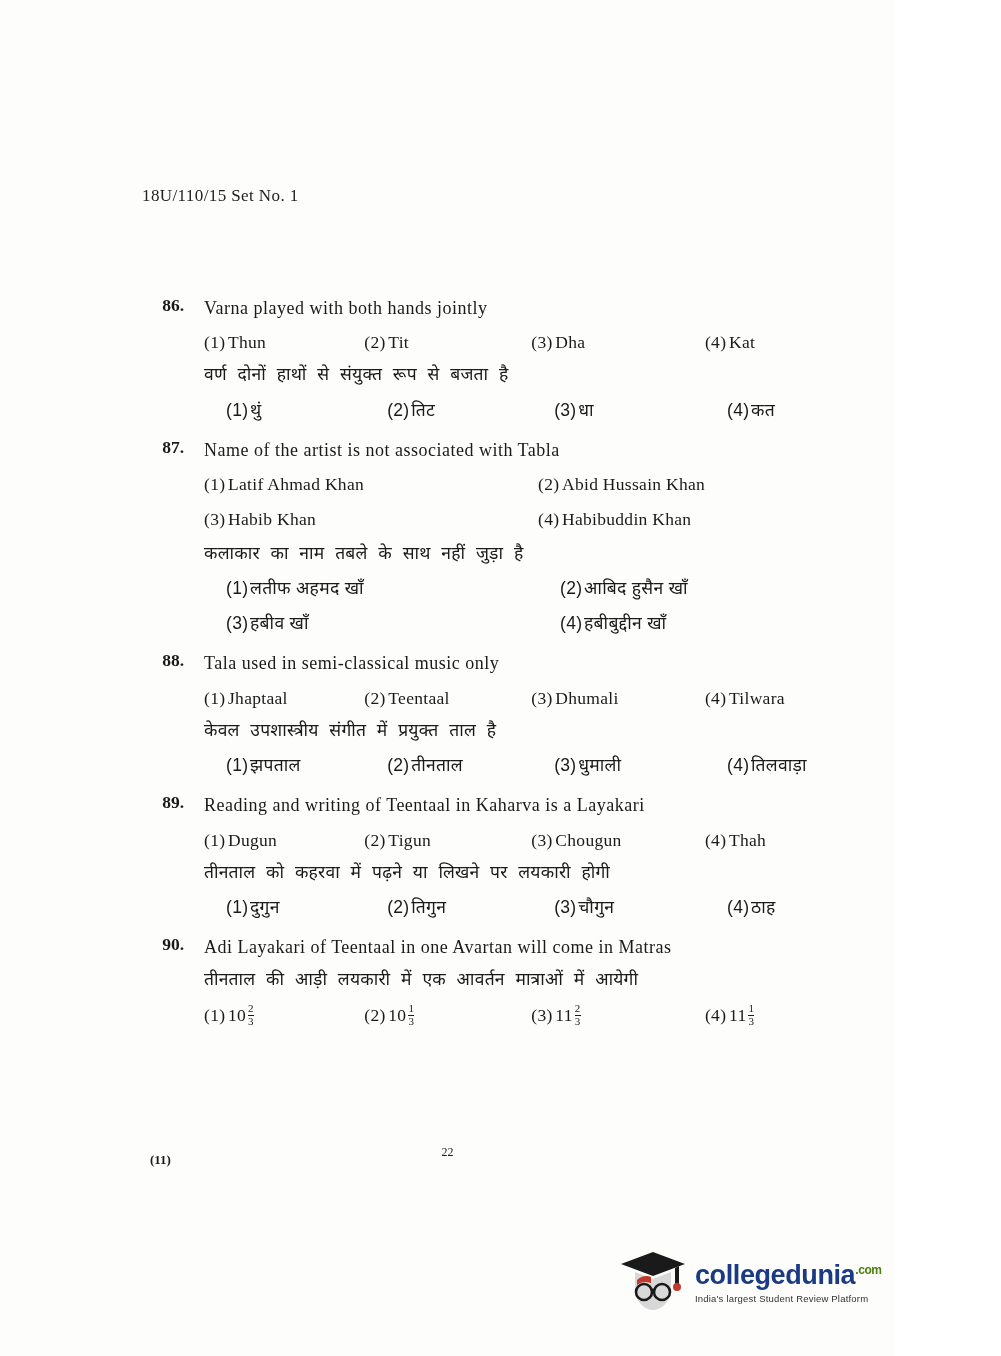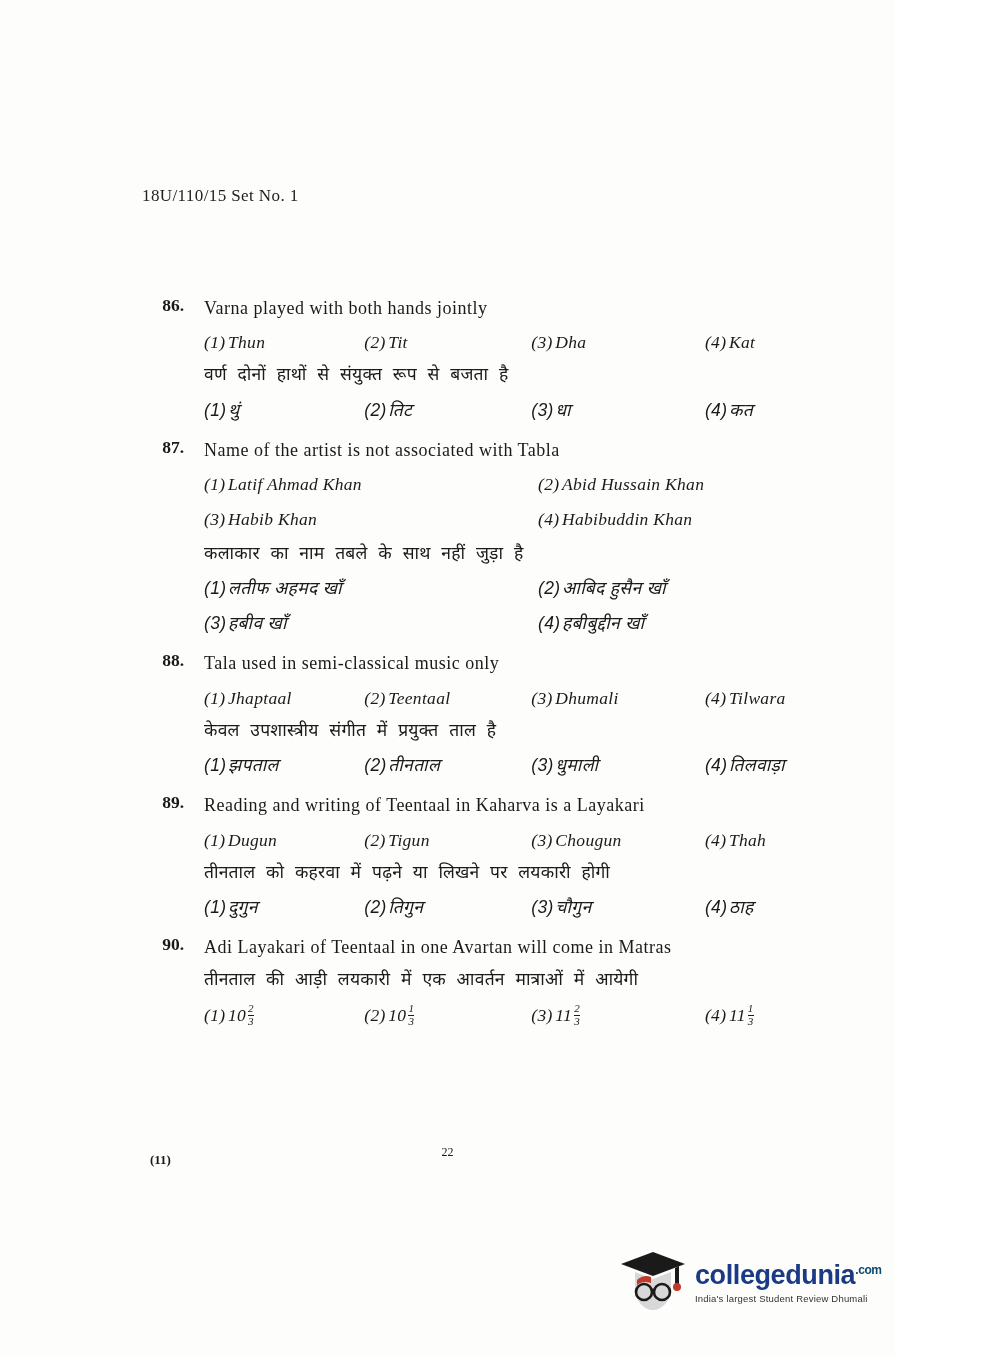--- a/index.html
+++ b/index.html
@@ -53,21 +53,20 @@
     margin-bottom: 8px;
   }
   .stem.hi {
     font-size: 17.5px;
     letter-spacing: 0.2px;
     margin-top: 6px;
   }
   .opts-row {
     display: flex;
     margin-bottom: 8px;
-    font-style: italic;
   }
   .opts-row .opt {
     font-size: 17.5px;
     letter-spacing: 0.3px;
     line-height: 1.5;
     white-space: nowrap;
   }
   
   .cols4 .opt { width: 25%; }
   .cols4 .opt:nth-child(1) { width: 24%; }
@@ -78,21 +77,21 @@
   .cols2 .pair {
     display: flex;
     margin-bottom: 9px;
   }
   .cols2 .opt { width: 50%; }
   .lbl {
     display: inline-block;
     min-width: 24px;
   }
   .hi { font-family: Liberation Mono, monospace; }
-  .hiopt { font-family: "Liberation Sans", sans-serif; font-size: 17px; }
+  .hiopt { font-family: "Liberation Sans", sans-serif; font-size: 17px; margin-left: 22px; }
 
   .frac {
     display: inline-block;
     vertical-align: -0.35em;
     text-align: center;
     font-size: 11px;
     line-height: 1.05;
     margin-left: 2px;
   }
   .frac .num { display: block; }
@@ -134,21 +133,21 @@
   }
   .wm-name {
     font-family: "Liberation Sans", sans-serif;
     font-weight: bold;
     font-size: 27px;
     color: #1b3a86;
     letter-spacing: -0.4px;
   }
   .wm-name .dotcom {
     font-size: 12px;
-    color: #0c4a6e;
+    color: #4d7c0f;
     vertical-align: super;
   }
   .wm-tag {
     font-family: "Liberation Sans", sans-serif;
     font-size: 9.5px;
     color: #333;
     letter-spacing: 0.2px;
     margin-top: 2px;
   }
 </style>
@@ -282,17 +281,17 @@
       <path d="M58 18 L58 34 L62 34 L62 16 Z" fill="#1a1a1a"></path>
       <circle cx="60" cy="37" r="4" fill="#c0392b"></circle>
       <path d="M18 22 L18 38 C18 52 28 60 36 60 C44 60 54 52 54 38 L54 22 L36 29 Z" fill="#d8d8d8"></path>
       <circle cx="27" cy="42" r="8" fill="none" stroke="#1a1a1a" stroke-width="2.6"></circle>
       <circle cx="45" cy="42" r="8" fill="none" stroke="#1a1a1a" stroke-width="2.6"></circle>
       <path d="M35 42 L37 42" stroke="#1a1a1a" stroke-width="2.6"></path>
       <path d="M20 30 C24 26 30 25 34 27 L34 33 C28 31 24 32 20 35 Z" fill="#c0392b"></path>
     </svg>
     <div class="wm-text">
       <div class="wm-name"><span>collegedunia</span><span class="dotcom">.com</span></div>
-      <div class="wm-tag">India's largest Student Review Dhumali</div>
+      <div class="wm-tag">India's largest Student Review Platform</div>
     </div>
   </div>
 
 </div>
 
 </body></html>

